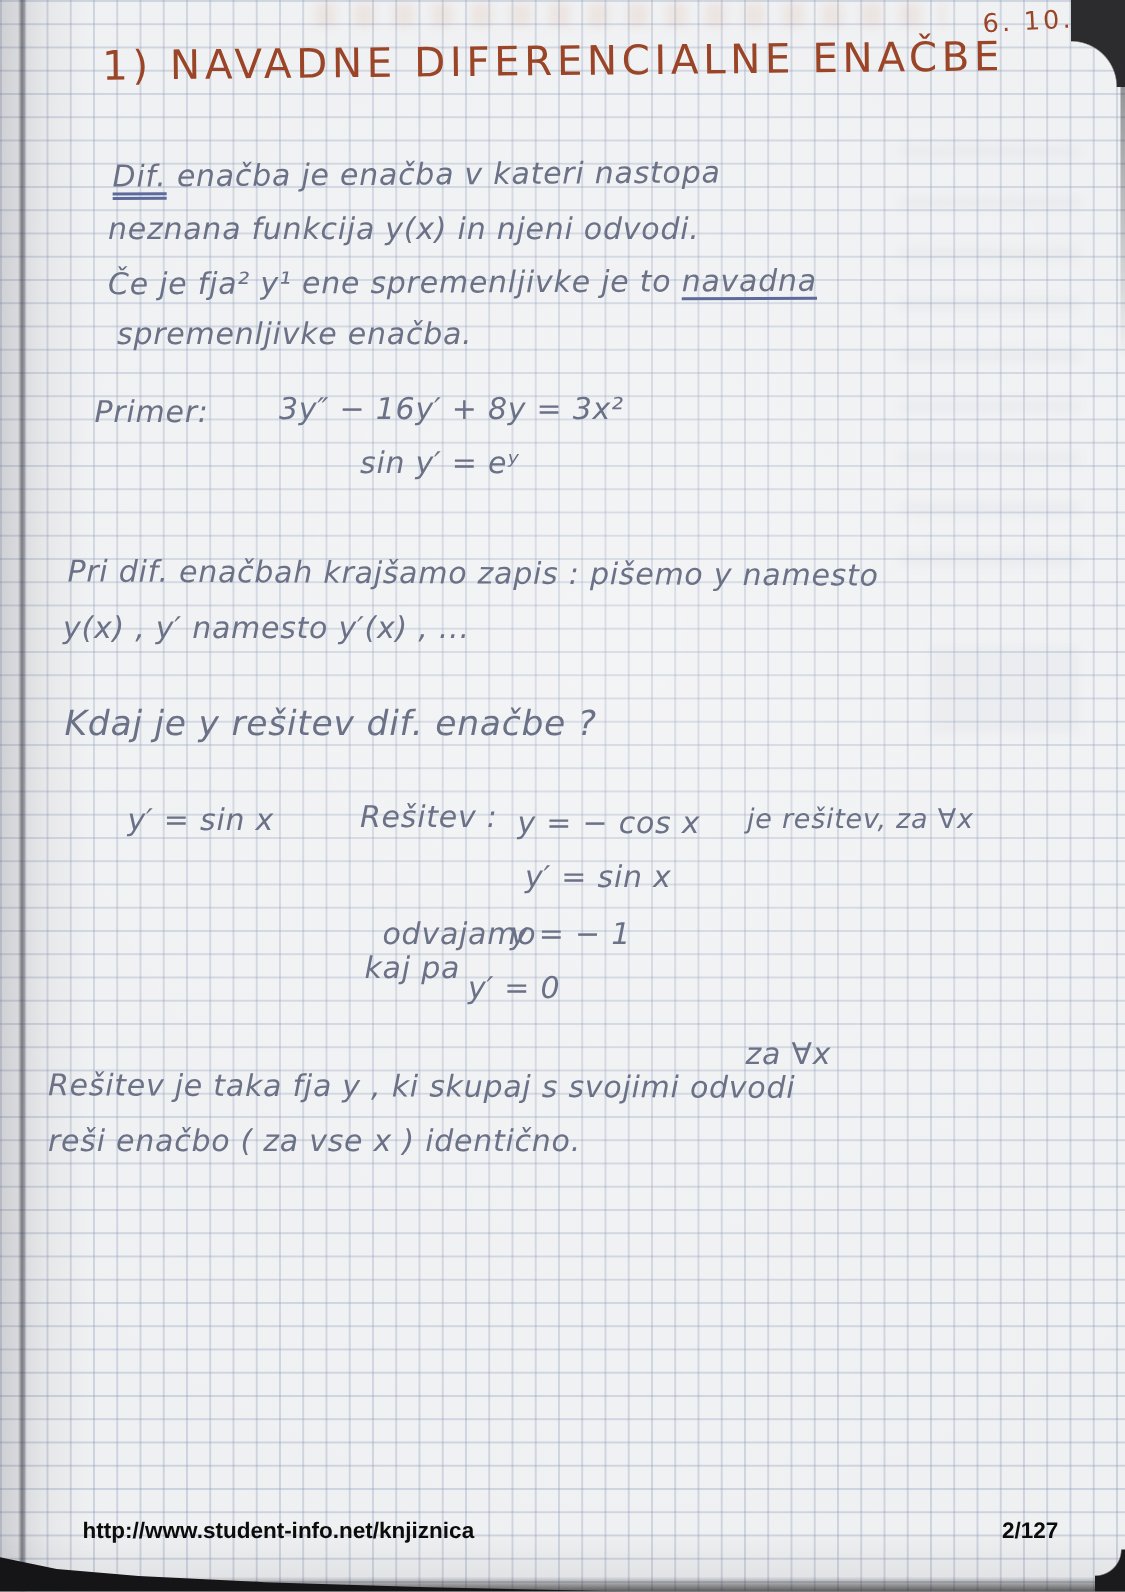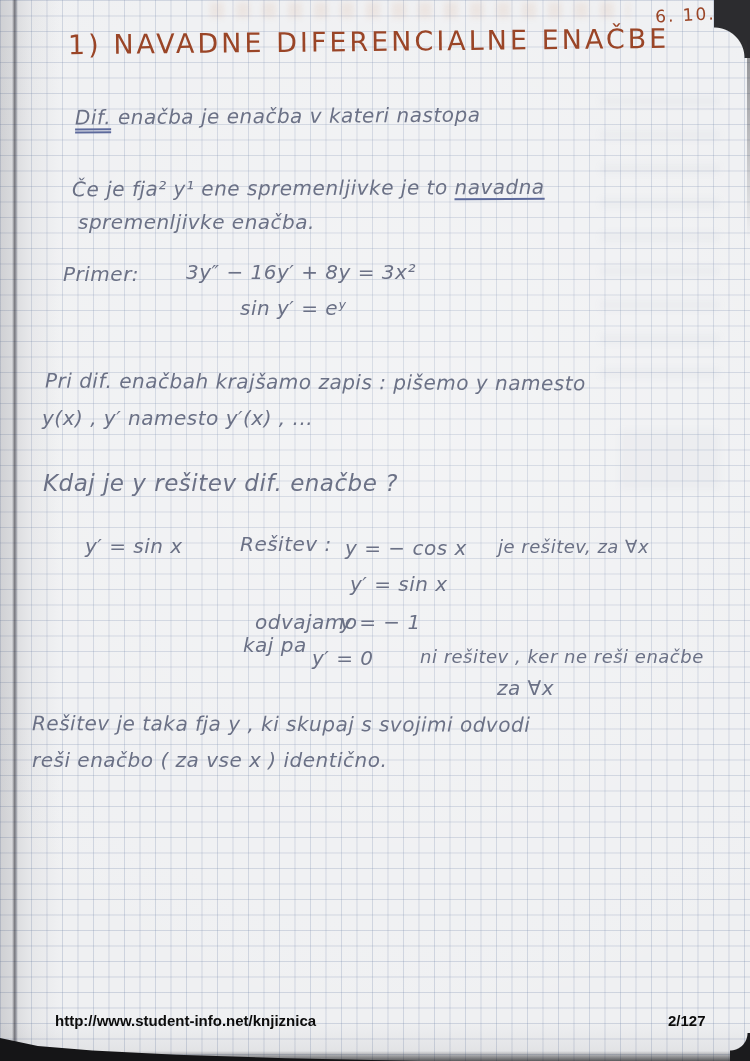--- a/index.html
+++ b/index.html
@@ -84,20 +84,21 @@
   <div class="fold-line"></div>
   <div class="ghost g1"></div>
   <div class="ghost g2"></div>
   <div class="ghost g3"></div>
 
   <div class="hw title-ink date" style="top:4px;left:655px;"><span>6. 10. </span><span class="ov">08</span></div>
 
   <div class="hw title-ink doc-title" style="top:26px;left:68px;">1) NAVADNE  DIFERENCIALNE  ENAČBE</div>
 
   <div class="hw" style="top:104px;left:75px;transform:rotate(-.4deg);"><span class="u2">Dif.</span><span> enačba je enačba v kateri nastopa</span></div>
+  <div class="hw" style="top:140px;left:72px;">neznana funkcija y(x) in njeni odvodi.</div>
   <div class="hw" style="top:176px;left:72px;transform:rotate(-.3deg);"><span>Če je fja² y¹  ene spremenljivke je to </span><span class="u1">navadna</span></div>
   <div class="hw" style="top:210px;left:78px;">spremenljivke enačba.</div>
 
   <div class="hw" style="top:262px;left:63px;">Primer:</div>
   <div class="hw" style="top:260px;left:186px;">3y″ − 16y′ + 8y = 3x²</div>
   <div class="hw" style="top:296px;left:240px;">sin y′ = eʸ</div>
 
   <div class="hw" style="top:370px;left:45px;transform:rotate(.3deg);">Pri dif. enačbah krajšamo zapis : pišemo  y  namesto</div>
   <div class="hw q" style="top:470px;left:43px;">Kdaj je y rešitev dif. enačbe ?</div>
 
@@ -108,22 +109,21 @@
   <div class="hw" style="top:536px;left:345px;">y = − cos x</div>
   <div class="hw" style="top:536px;left:498px;font-size:18px;">je rešitev, za ∀x</div>
 
   <div class="hw" style="top:574px;left:255px;margin-top:36px;">odvajamo</div>
   <div class="hw" style="top:572px;left:350px;">y′ = sin x</div>
 
   <div class="hw" style="top:593px;left:243px;margin-top:40px;">kaj pa</div>
   <div class="hw" style="top:610px;left:340px;">y = − 1</div>
 
   <div class="hw" style="top:646px;left:312px;">y′ = 0</div>
-  <div class="hw" style="top:646px;left:420px;font-size:18px;">ni rešitev , ker ne reši enačbe</div>
-  <div class="hw" style="top:676px;left:497px;">za ∀x</div>
+  <div class="hw" style="top:690px;left:497px;">za ∀x</div>
 
   <div class="hw" style="top:712px;left:32px;transform:rotate(.2deg);">Rešitev je taka fja  y , ki skupaj  s svojimi odvodi</div>
   <div class="hw" style="top:748px;left:32px;">reši enačbo ( za vse x )  identično.</div>
 
   <div class="print" style="top:1012px;left:55px;">http://www.student-info.net/knjiznica</div>
   <div class="print" style="top:1012px;left:668px;">2/127</div>
 
   <div class="corner-tr"></div>
   <div class="edge-right"></div>
   <div class="bottom-wedge-soft"></div>

